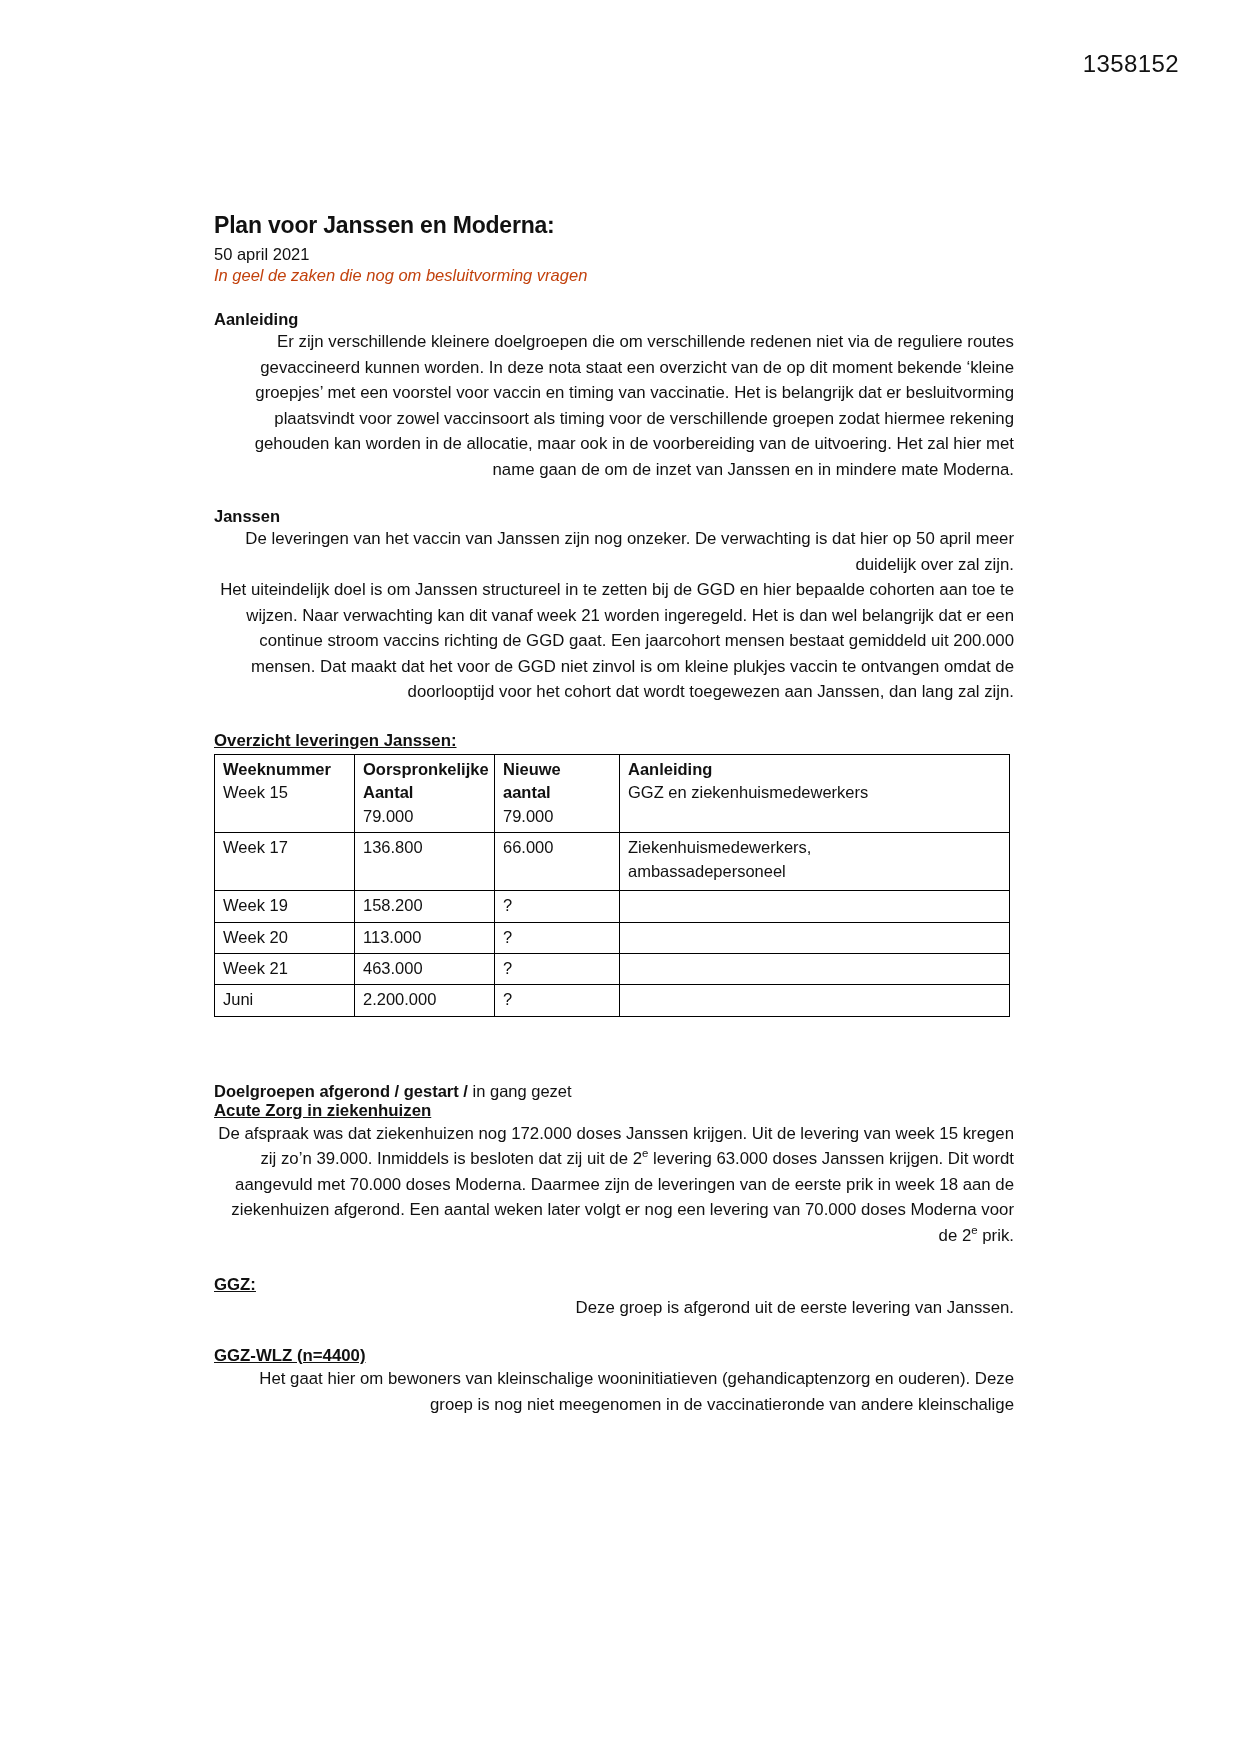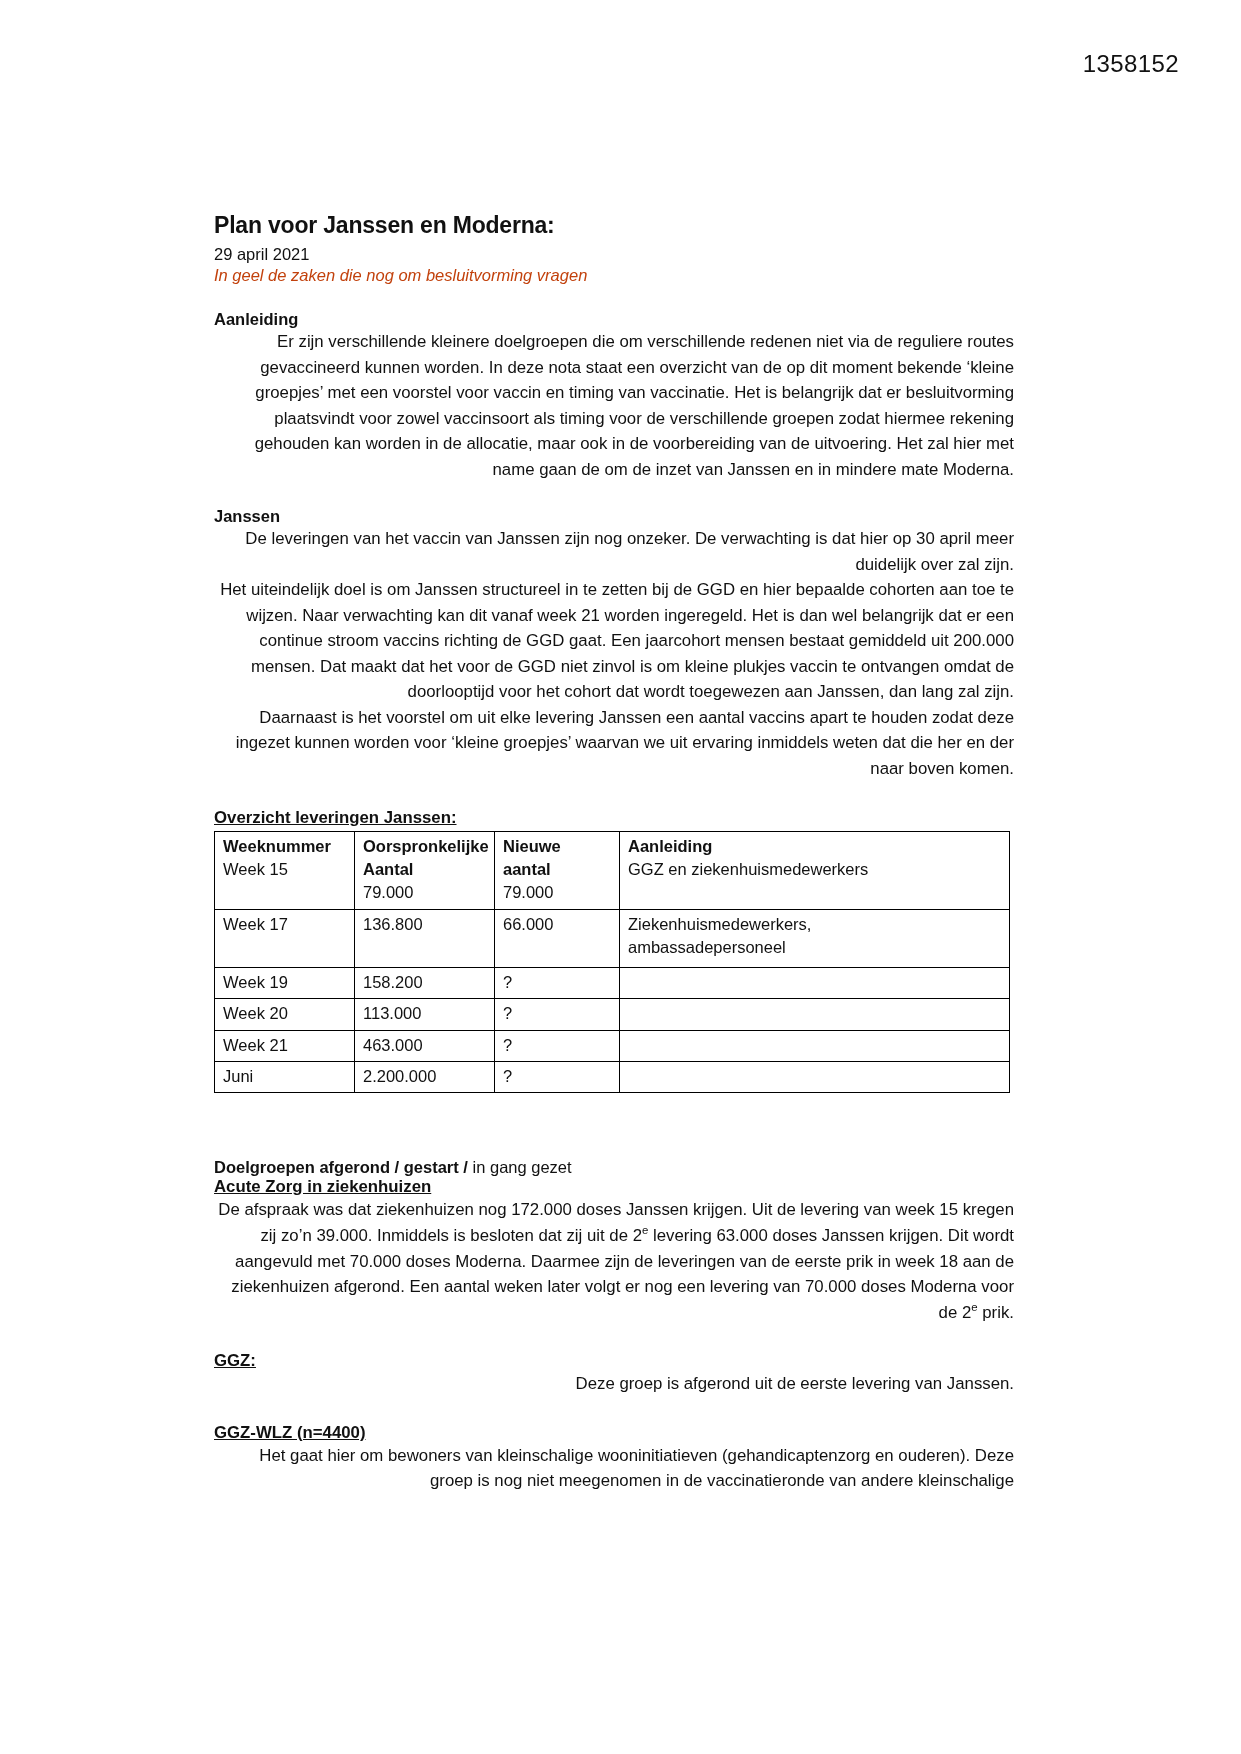--- a/index.html
+++ b/index.html
@@ -114,30 +114,29 @@
 </head>
 <body>
 
 <div class="page">
 
   <div class="page-number">1358152</div>
 
   <div class="content">
 
     <h1 class="doc-title">Plan voor Janssen en Moderna:</h1>
-    <p class="doc-date">29 april 2021</p>
+    <p class="doc-date">50 april 2021</p>
     <p class="doc-note">In geel de zaken die nog om besluitvorming vragen</p>
 
     <h2 class="section-head">Aanleiding</h2>
     <p class="para">Er zijn verschillende kleinere doelgroepen die om verschillende redenen niet via de reguliere routes gevaccineerd kunnen worden. In deze nota staat een overzicht van de op dit moment bekende ‘kleine groepjes’ met een voorstel voor vaccin en timing van vaccinatie. Het is belangrijk dat er besluitvorming plaatsvindt voor zowel vaccinsoort als timing voor de verschillende groepen zodat hiermee rekening gehouden kan worden in de allocatie, maar ook in de voorbereiding van de uitvoering. Het zal hier met name gaan de om de inzet van Janssen en in mindere mate Moderna.</p>
 
     <h2 class="section-head">Janssen</h2>
-    <p class="para">De leveringen van het vaccin van Janssen zijn nog onzeker. De verwachting is dat hier op 30 april meer duidelijk over zal zijn.</p>
+    <p class="para">De leveringen van het vaccin van Janssen zijn nog onzeker. De verwachting is dat hier op 50 april meer duidelijk over zal zijn.</p>
     <p class="para">Het uiteindelijk doel is om Janssen structureel in te zetten bij de GGD en hier bepaalde cohorten aan toe te wijzen. Naar verwachting kan dit vanaf week 21 worden ingeregeld. Het is dan wel belangrijk dat er een continue stroom vaccins richting de GGD gaat. Een jaarcohort mensen bestaat gemiddeld uit 200.000 mensen. Dat maakt dat het voor de GGD niet zinvol is om kleine plukjes vaccin te ontvangen omdat de doorlooptijd voor het cohort dat wordt toegewezen aan Janssen, dan lang zal zijn.</p>
-    <p class="para">Daarnaast is het voorstel om uit elke levering Janssen een aantal vaccins apart te houden zodat deze ingezet kunnen worden voor ‘kleine groepjes’ waarvan we uit ervaring inmiddels weten dat die her en der naar boven komen.</p>
 
     <div class="spacer-md"></div>
 
     <p class="underline-head">Overzicht leveringen Janssen:</p>
 
     <table class="deliveries">
       <colgroup>
         <col class="c1">
           <col class="c2">
           <col class="c3">

